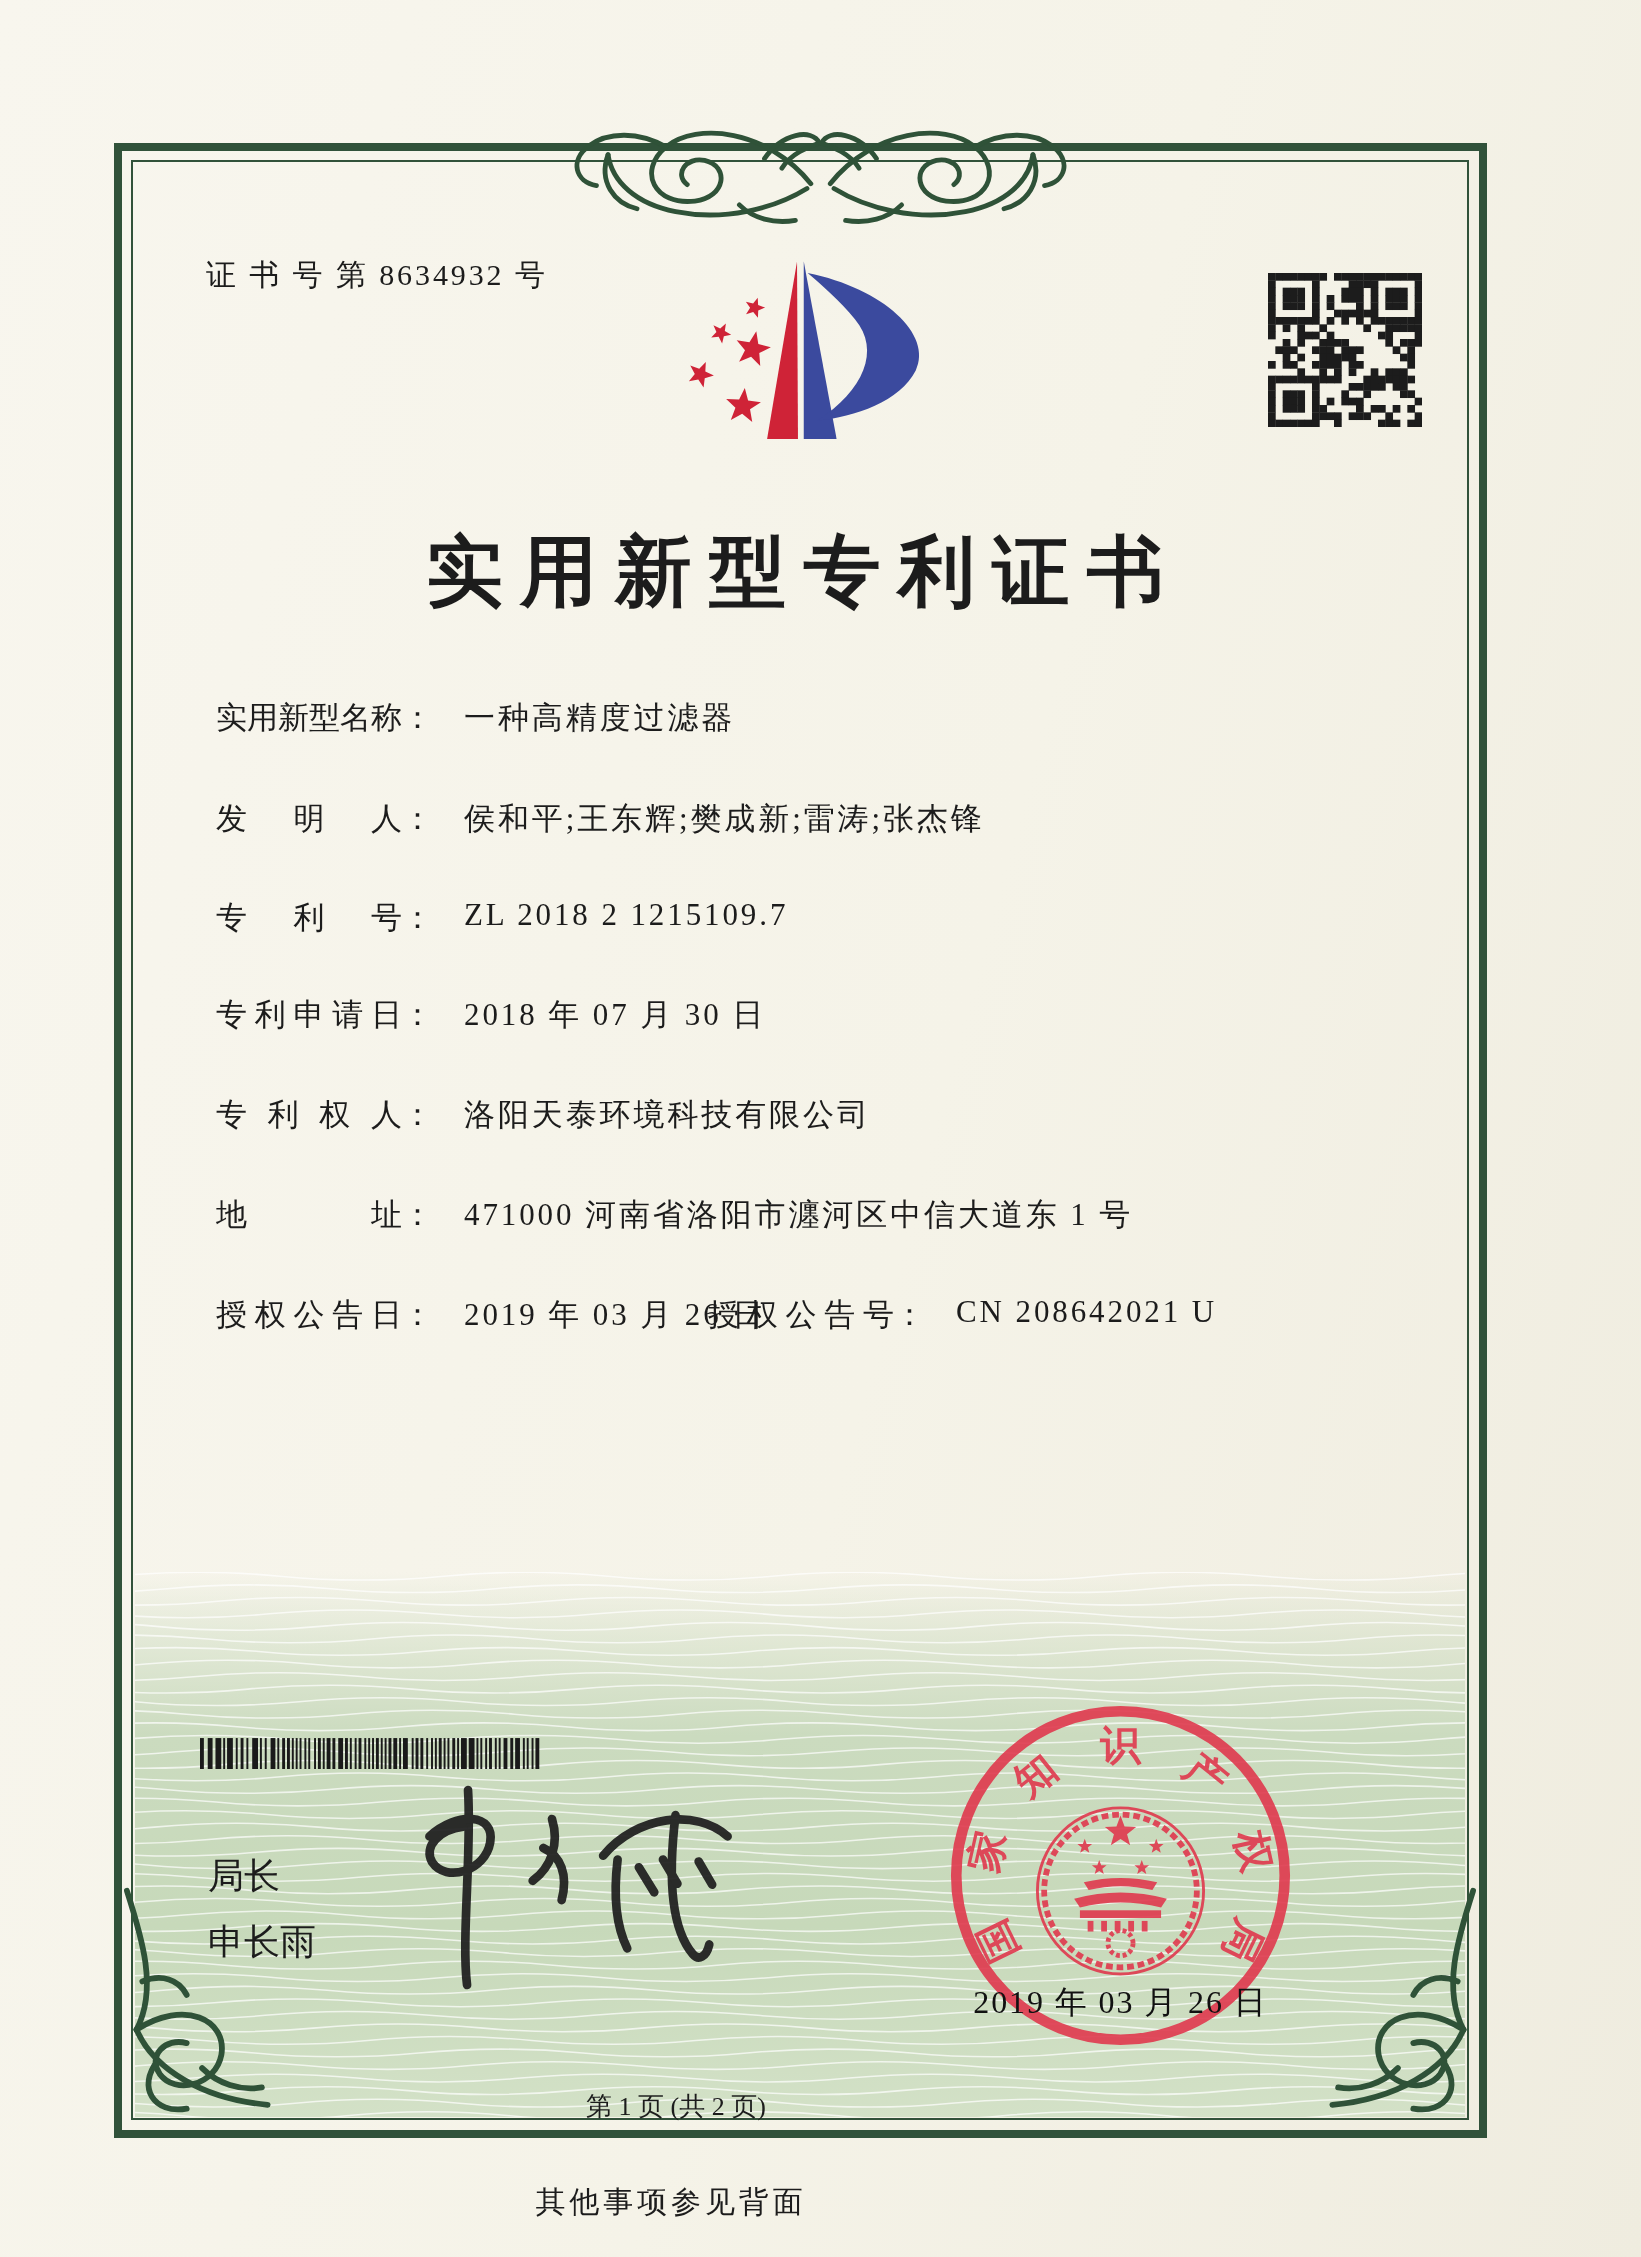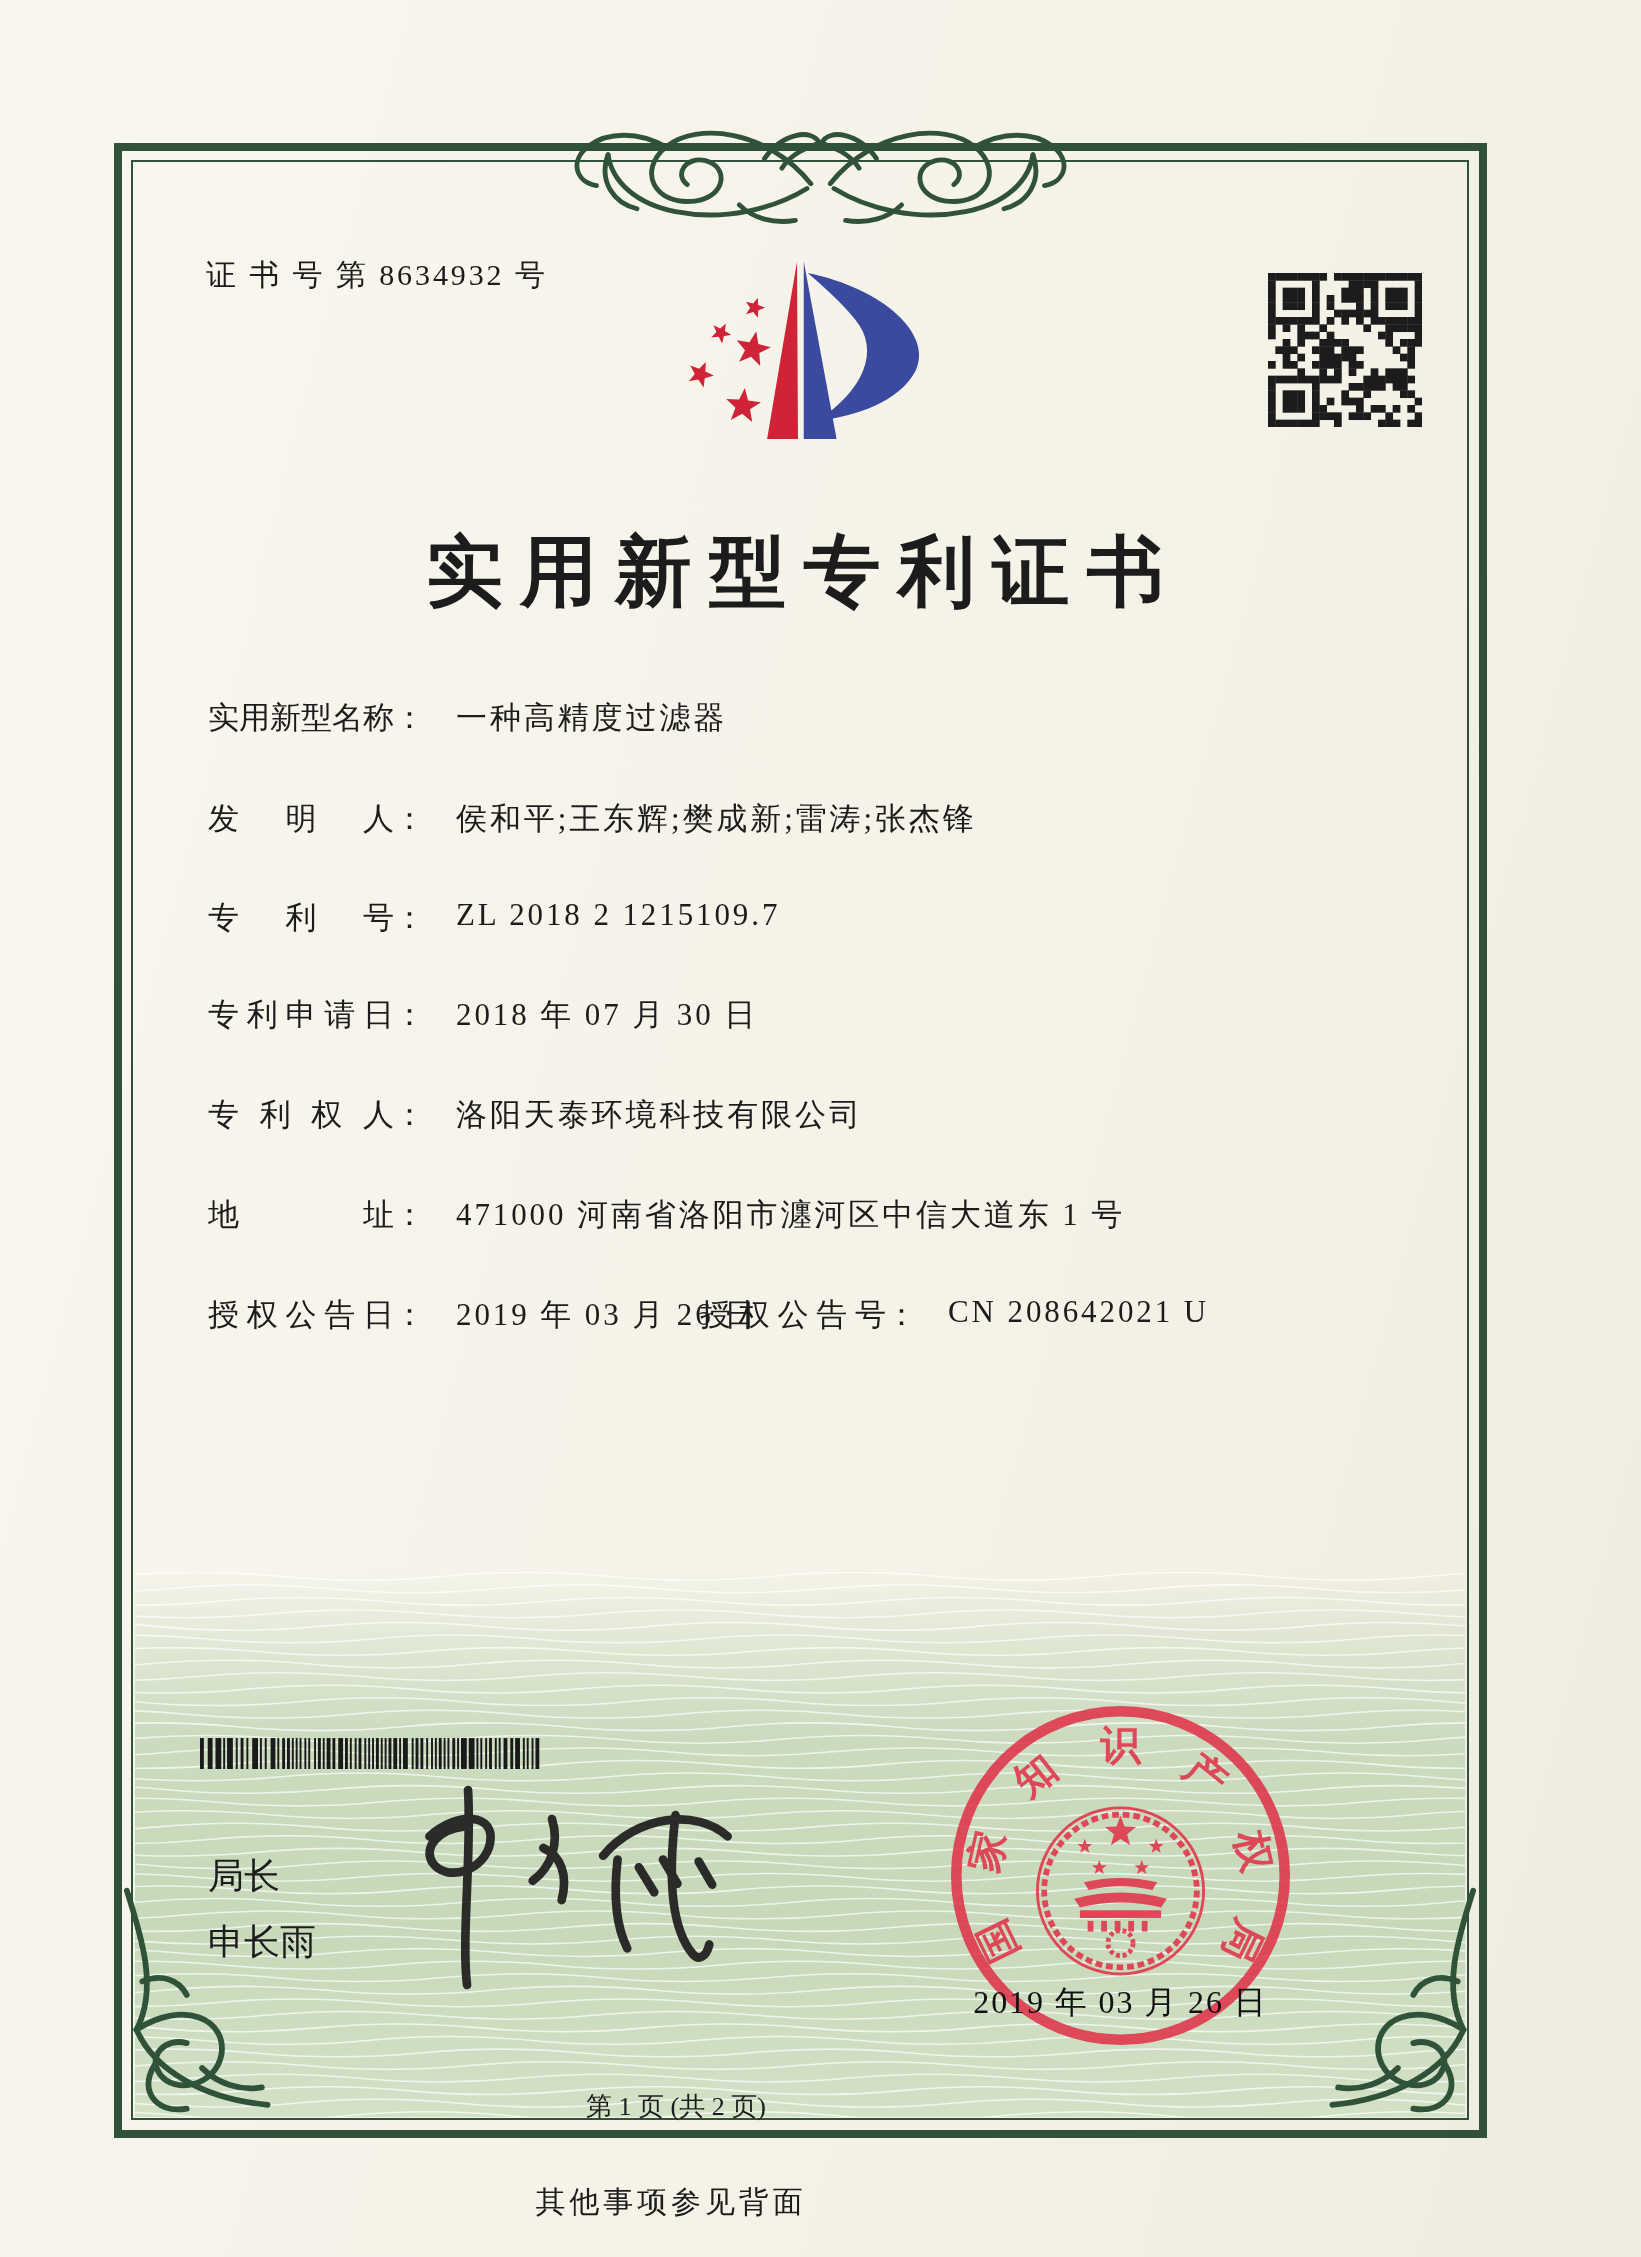--- a/index.html
+++ b/index.html
@@ -15,21 +15,21 @@
   
   .green-zone{left:135px;top:1572px;width:1330px;height:545px;overflow:hidden;z-index:1;
     background:linear-gradient(180deg,rgba(203,219,191,0) 0%,rgba(203,219,191,0.45) 12%,#cbdbbf 30%,#c7d9ba 65%,#d3e1c7 100%);}
   .green-zone svg{position:absolute;left:0;top:0;}
   
   .cert-no{left:206px;top:255px;font-size:30px;letter-spacing:2.9px;z-index:4;}
   .title{left:0;top:521px;width:1607px;text-align:center;font-size:77px;font-weight:bold;letter-spacing:17.4px;z-index:4;}
   
   .fields{left:208px;top:0;z-index:4;}
   .frow{position:absolute;left:0;width:1255px;white-space:nowrap;font-size:31px;}
-  .flabel{display:inline-block;width:186px;text-align:justify;text-align-last:justify;vertical-align:top;}
+  .flabel{display:inline-block;width:186px;text-align:justify;text-align-last:justify;vertical-align:top;margin-left:8px;}
   .fcolon{display:inline-block;vertical-align:top;}
   .fvalue{display:inline-block;margin-left:31px;letter-spacing:2.9px;vertical-align:top;}
   .pair2{position:absolute;left:492px;top:0;}
   
   .body-text{left:208px;top:1363px;width:1218px;font-size:30px;line-height:55px;text-align:justify;z-index:4;}
   .body-text p{margin:0;text-indent:2em;}
   
   .barcode-box{left:200px;top:1738px;z-index:4;}
   .director-title{left:208px;top:1852px;font-size:36px;font-family:"Liberation Sans","DejaVu Sans",sans-serif;z-index:4;}
   .director-name{left:208px;top:1918px;font-size:36px;font-family:"Liberation Sans","DejaVu Sans",sans-serif;z-index:4;}

